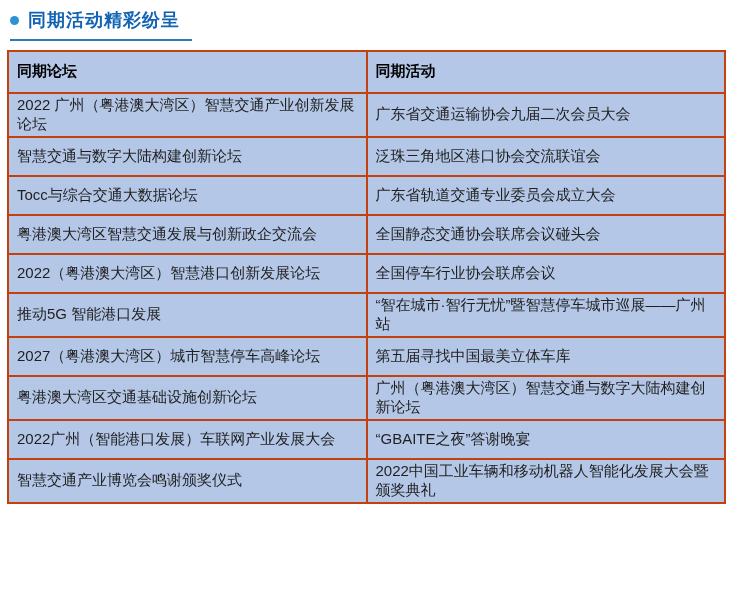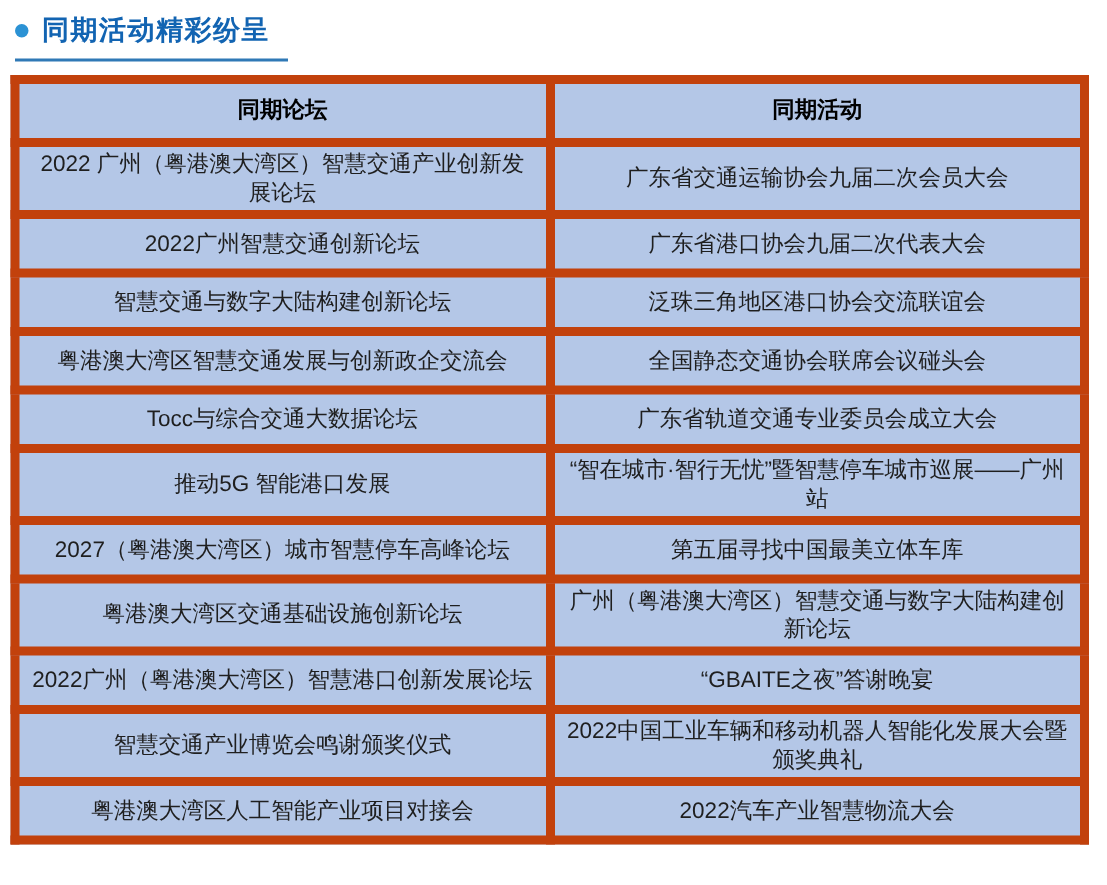--- a/index.html
+++ b/index.html
@@ -38,23 +38,23 @@
   table.schedule {
     border-collapse: collapse;
     table-layout: fixed;
     width: 719px;
     margin: 9px 0 0 7px;
     border: 2px solid #000000;
     background: #b4c7e7;
   }
   table.schedule th,
   table.schedule td {
-    border: 6px solid #c2410c;
+    border: 2px solid #c2410c;
     background: #b4c7e7;
-    text-align: center;
+    text-align: left;
     vertical-align: middle;
     padding: 2px 8px;
     overflow: hidden;
   }
   table.schedule th {
     height: 42px;
     font-size: 15px;
     font-weight: bold;
     color: #000000;
   }
@@ -83,56 +83,52 @@
       <th>同期论坛</th>
       <th>同期活动</th>
     </tr>
   </thead>
   <tbody>
       <tr>
         <td>2022 广州（粤港澳大湾区）智慧交通产业创新发展论坛</td>
         <td>广东省交通运输协会九届二次会员大会</td>
       </tr>
       <tr>
-        <td>2022广州智慧交通创新论坛</td>
-        <td>广东省港口协会九届二次代表大会</td>
+        <td>智慧交通与数字大陆构建创新论坛</td>
+        <td>泛珠三角地区港口协会交流联谊会</td>
       </tr>
       <tr>
-        <td>智慧交通与数字大陆构建创新论坛</td>
-        <td>泛珠三角地区港口协会交流联谊会</td>
+        <td>Tocc与综合交通大数据论坛</td>
+        <td>广东省轨道交通专业委员会成立大会</td>
       </tr>
       <tr>
         <td>粤港澳大湾区智慧交通发展与创新政企交流会</td>
         <td>全国静态交通协会联席会议碰头会</td>
       </tr>
       <tr>
-        <td>Tocc与综合交通大数据论坛</td>
-        <td>广东省轨道交通专业委员会成立大会</td>
+        <td>2022（粤港澳大湾区）智慧港口创新发展论坛</td>
+        <td>全国停车行业协会联席会议</td>
       </tr>
       <tr>
         <td>推动5G 智能港口发展</td>
         <td>“智在城市·智行无忧”暨智慧停车城市巡展——广州站</td>
       </tr>
       <tr>
         <td>2027（粤港澳大湾区）城市智慧停车高峰论坛</td>
         <td>第五届寻找中国最美立体车库</td>
       </tr>
       <tr>
         <td>粤港澳大湾区交通基础设施创新论坛</td>
         <td>广州（粤港澳大湾区）智慧交通与数字大陆构建创新论坛</td>
       </tr>
       <tr>
-        <td>2022广州（粤港澳大湾区）智慧港口创新发展论坛</td>
+        <td>2022广州（智能港口发展）车联网产业发展大会</td>
         <td>“GBAITE之夜”答谢晚宴</td>
       </tr>
       <tr>
         <td>智慧交通产业博览会鸣谢颁奖仪式</td>
         <td>2022中国工业车辆和移动机器人智能化发展大会暨颁奖典礼</td>
-      </tr>
-      <tr>
-        <td>粤港澳大湾区人工智能产业项目对接会</td>
-        <td>2022汽车产业智慧物流大会</td>
       </tr>
     </tbody>
 </table>
 
 
 
 
 </body></html>

